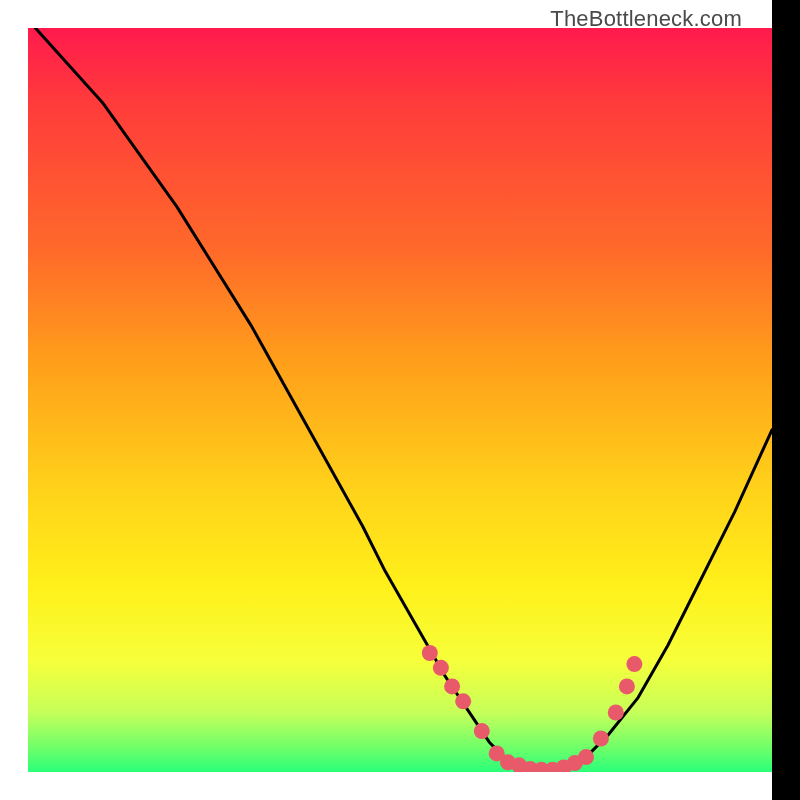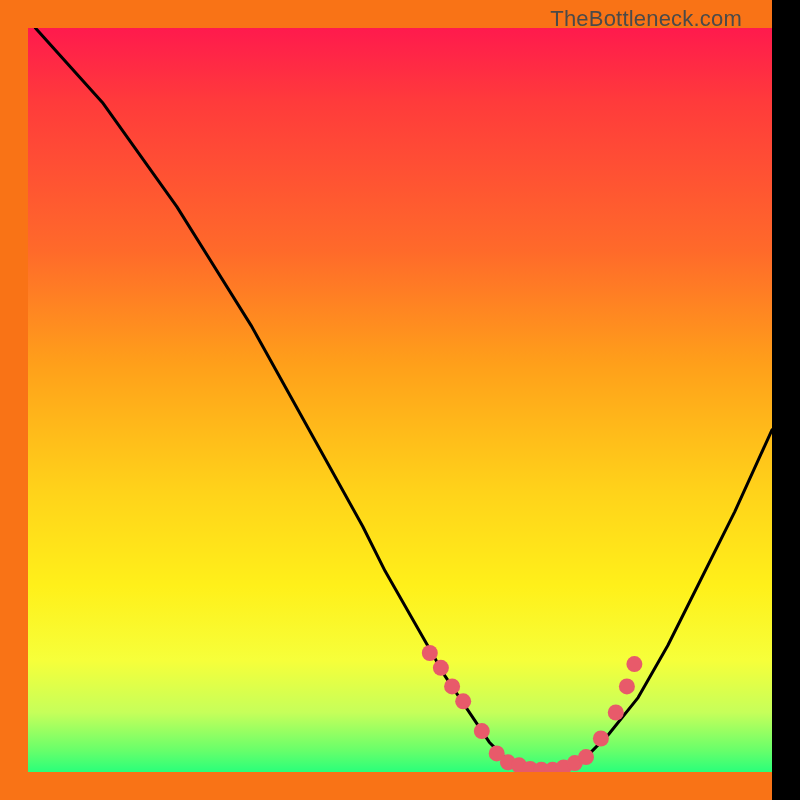--- a/index.html
+++ b/index.html
@@ -8,21 +8,21 @@
     background: #000;
     width: 800px;
     height: 800px;
     overflow: hidden;
     font-family: Arial, sans-serif;
   }
   .frame {
     position: relative;
     width: 772px;
     height: 800px;
-    background: #f97316;
+    background: #ffffff;
   }
   .plot-area {
     position: absolute;
     left: 28px;
     top: 28px;
     width: 744px;
     height: 744px;
     
     background: linear-gradient(
       to bottom,

